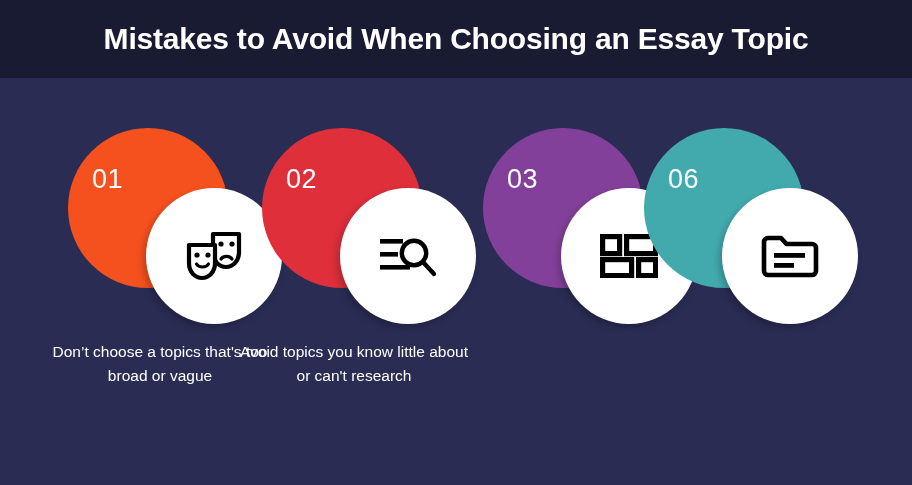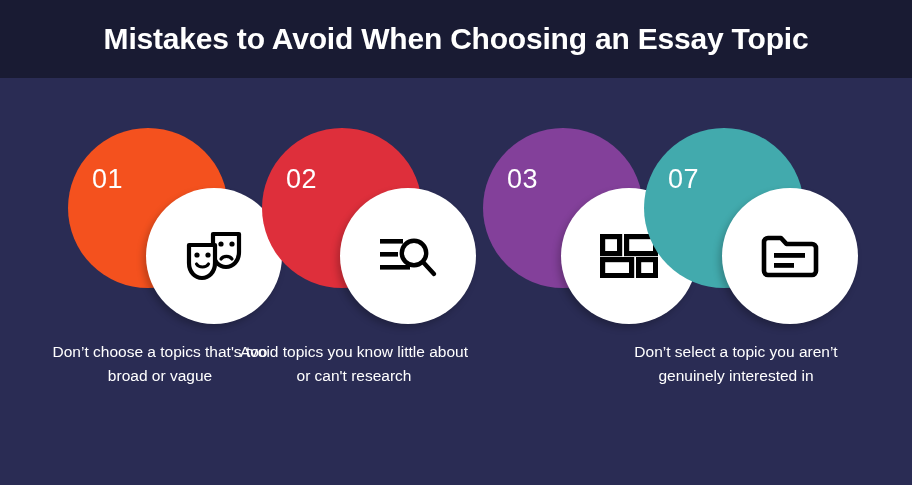--- a/index.html
+++ b/index.html
@@ -176,28 +176,27 @@
             <rect x="26.6" y="2.6" width="29" height="17" stroke="#000000" stroke-width="5.2" fill="none"></rect>
             <rect x="2.6" y="25.6" width="29" height="16" stroke="#000000" stroke-width="5.2" fill="none"></rect>
             <rect x="38.6" y="25.6" width="17" height="16" stroke="#000000" stroke-width="5.2" fill="none"></rect>
           </svg>
         </span>
       </div>
     </div>
 
     <div class="step step-3">
       <div class="color-circle" style="background-color: rgb(66, 170, 173);"></div>
-      <div class="step-number">07</div>
+      <div class="step-number">06</div>
       <div class="icon-circle">
         <span>
           <svg width="58" height="46" viewBox="0 0 58 46" fill="none" xmlns="http://www.w3.org/2000/svg">
             <path d="M3 9 C3 6.8 4.8 5 7 5 H20 L25.5 11 H51 C53.2 11 55 12.8 55 15 V38
                      C55 40.2 53.2 42 51 42 H7 C4.8 42 3 40.2 3 38 Z" stroke="#000000" stroke-width="4.6" stroke-linejoin="round" fill="#ffffff"></path>
             <rect x="13" y="20" width="31" height="4.8" fill="#000000"></rect>
             <rect x="13" y="30" width="20" height="4.8" fill="#000000"></rect>
           </svg>
         </span>
       </div>
-      <div class="caption">Don’t select a topic you aren’t genuinely interested in</div>
     </div>
 
   </div>
 </div>
 
 </body></html>

